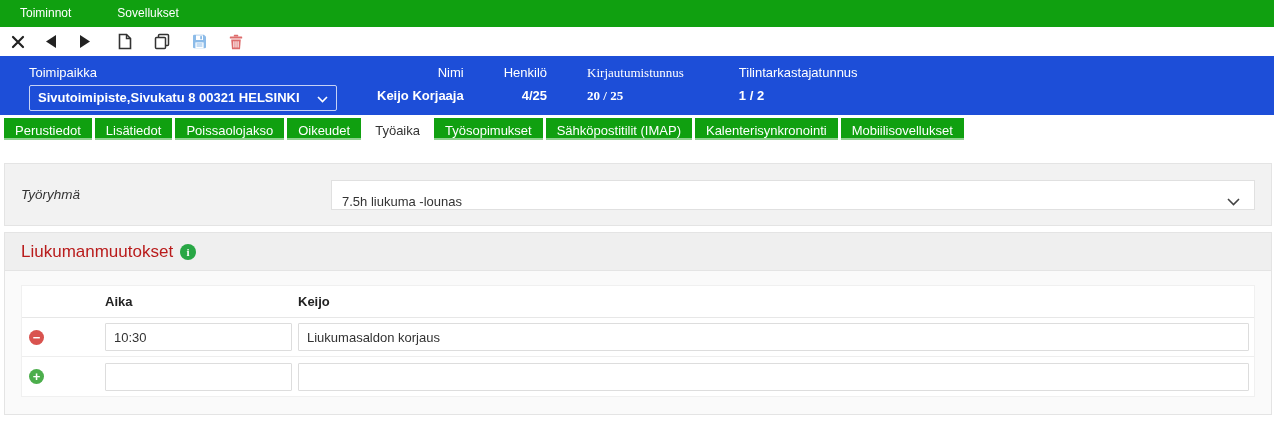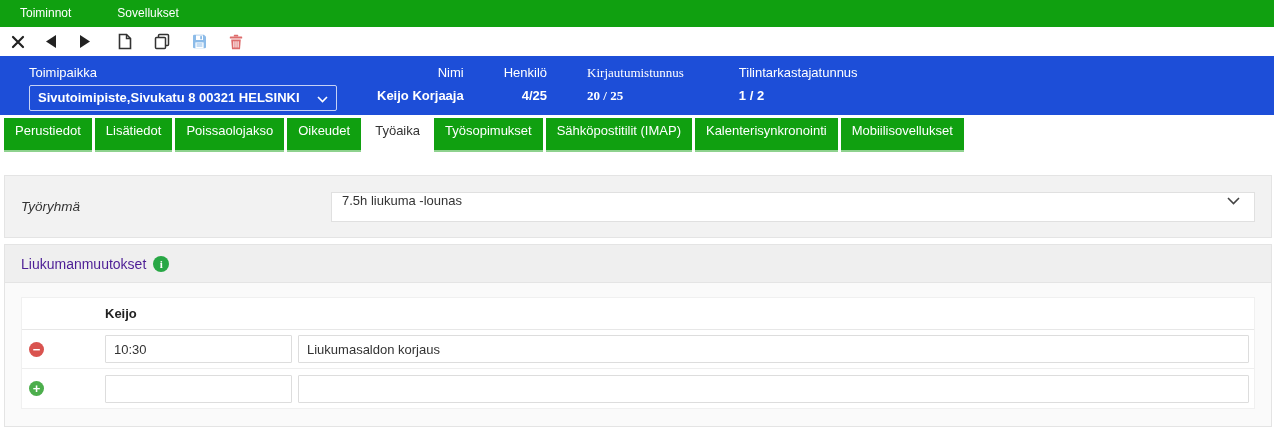--- a/index.html
+++ b/index.html
@@ -29,38 +29,38 @@
     padding: 0 8px 0 8px; cursor: pointer; }
   .rh-select .rh-value { line-height: 24px; }
   .rh-col.c-nimi   { margin-left: 13px; }
   .rh-col.c-henk   { margin-left: 13px; }
   .rh-col.c-kirj   { margin-left: 13px; font-family: Liberation Serif, serif; }
   .rh-col.c-tili   { margin-left: 28px; }
   .chev { color: #fff; }
 
   
   .tabs { display: flex; gap: 3px; padding: 3px 0 0 4px; background: #fff; }
-  .tab { background: #10a010; color: #fff; font-size: 13px; padding: 0 11px; height: 34px;
+  .tab { background: #10a010; color: #fff; font-size: 13px; padding: 0 11px; height: 22px;
     line-height: 25px; cursor: pointer; border-bottom: 2px solid #8ed28e; white-space: nowrap; }
   .tab.active { background: #fff; color: #333; border-bottom: 2px solid #fff; }
 
   
   .panel { margin: 23px 2px 0 4px; background: #f2f2f2; border: 1px solid #e4e4e4;
     height: 63px; display: flex; align-items: center; padding: 0 16px; }
   .panel-label { font-size: 13.5px; width: 310px; color: #333; font-style: italic; }
   .wg-select { flex: 1; height: 30px; background: #fff; border: 1px solid #e0e0e0;
-    display: flex; align-items: flex-start; justify-content: space-between; padding: 0 14px 0 10px;
+    display: flex; align-items: flex-end; justify-content: space-between; padding: 0 14px 0 10px;
     font-size: 13px; cursor: pointer; color: #333; }
   .wg-select .chev { color: #444; }
 
   
   .section { margin: 6px 2px 0 4px; border: 1px solid #e4e4e4; background: #fafafa; height: 183px; }
   .section-header { background: #efefef; border-bottom: 1px solid #e4e4e4; height: 38px;
     display: flex; align-items: center; padding-left: 16px; gap: 7px; }
-  .section-title { font-size: 14px; color: #4c1d95; }
+  .section-title { font-size: 17px; color: #b91c1c; }
   .info-icon { width: 16px; height: 16px; border-radius: 50%; background: #28a745; color: #fff;
     font-size: 11px; font-weight: bold; display: flex; align-items: center; justify-content: center;
     cursor: pointer; font-family: "Liberation Serif", "DejaVu Serif", serif; }
 
   
   .table { background: #fff; margin: 14px 16px 0 16px; border: 1px solid #f0f0f0; }
   .trow { display: flex; align-items: center; height: 39px; border-bottom: 1px solid #eee; }
   .trow:last-child { border-bottom: none; }
   .trow.thead { height: 32px; border-bottom: 1px solid #e7e7e7; }
   .cell-action { width: 83px; padding-left: 7px; display: flex; align-items: center; }
@@ -187,20 +187,21 @@
 
 <section class="section">
   <div class="section-header">
     <span class="section-title">Liukumanmuutokset</span>
     <span class="info-icon">i</span>
   </div>
 
   <div class="table">
     <div class="trow thead">
       <div class="cell-action"></div>
+      <div class="cell-aika th">Aika</div>
       <div class="cell-kuvaus th">Keijo</div>
     </div>
 
     <div class="trow">
       <div class="cell-action">
         <button class="row-btn remove">−</button>
       </div>
       <div class="cell-aika">
         <input class="tinput" type="text" value="10:30" style="">
       </div>

